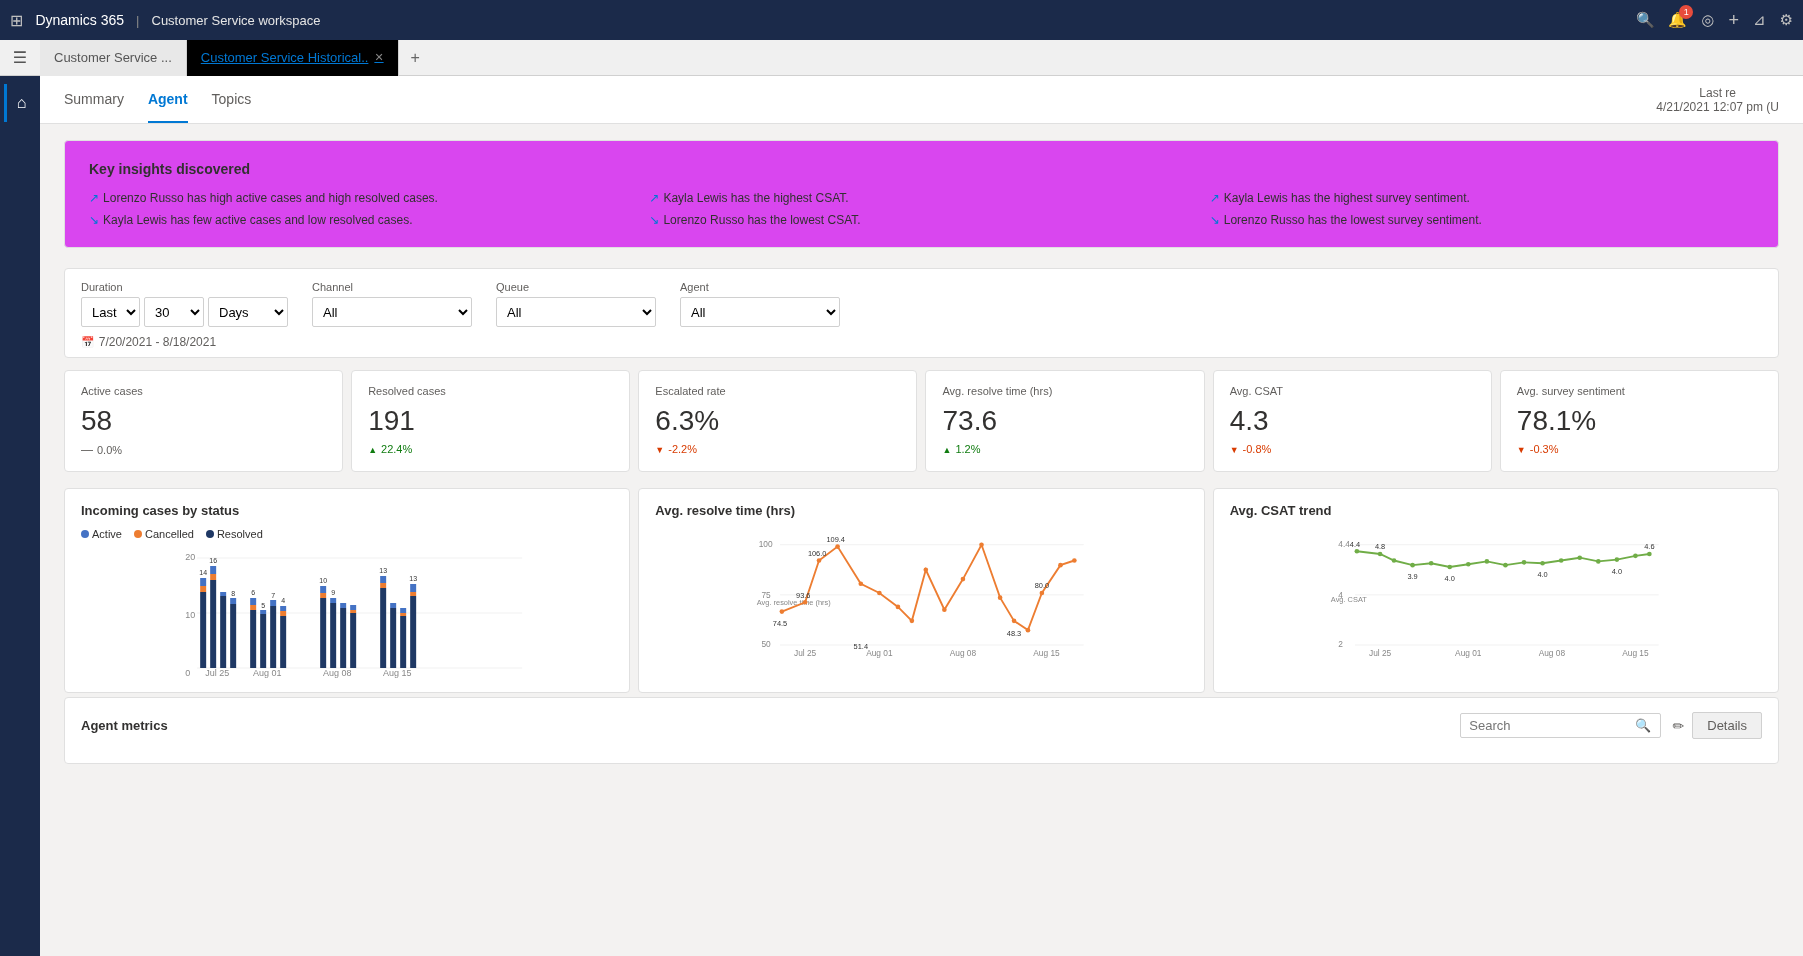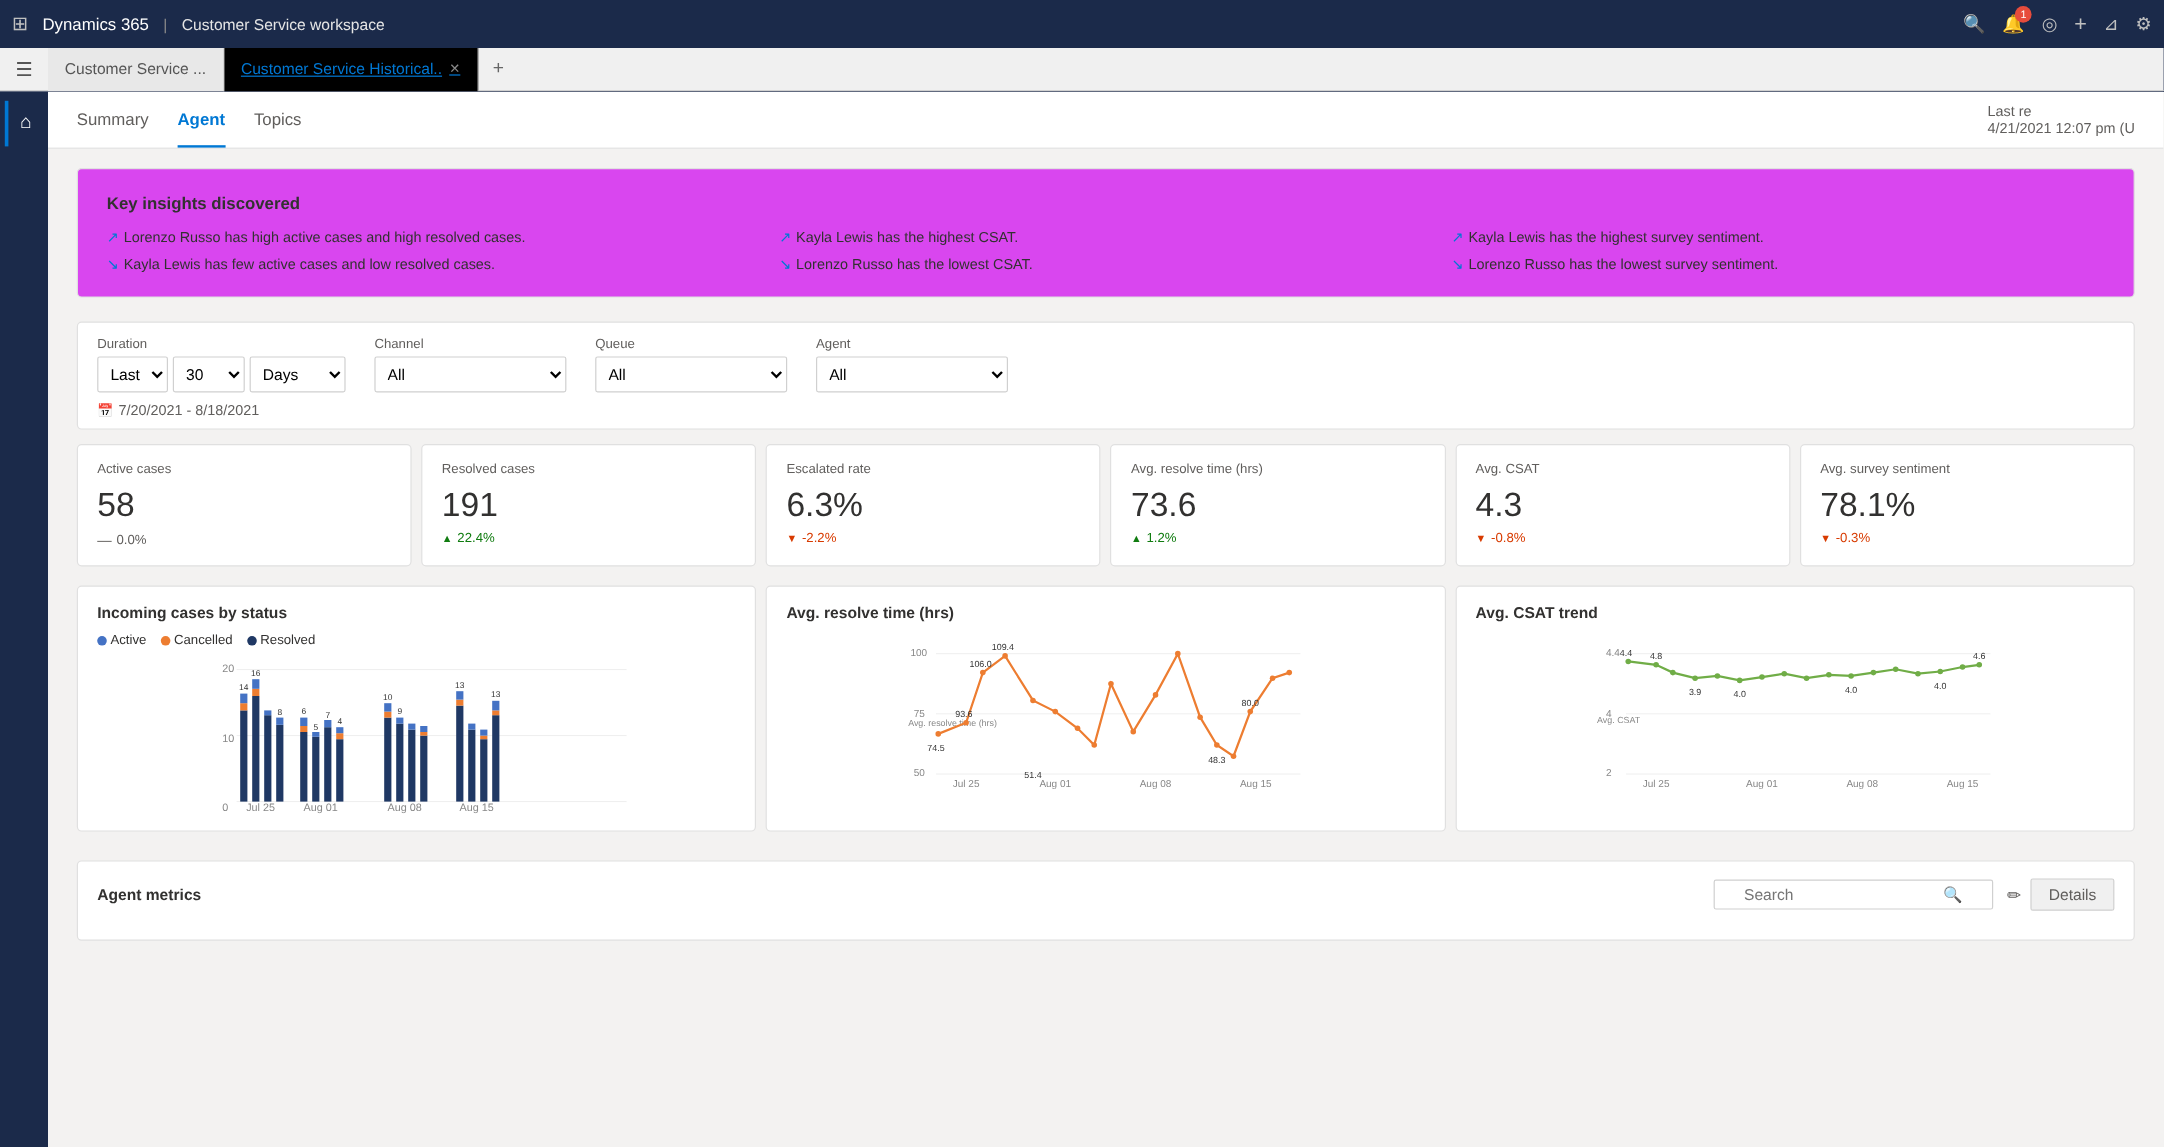--- a/index.html
+++ b/index.html
@@ -81,20 +81,21 @@
     }
 
     
     .page-header {
       background: white;
       border-bottom: 1px solid #e0e0e0;
       padding: 0 24px;
       display: flex;
       align-items: center;
       height: 48px;
+      text-align: center;
     }
     .page-nav-tabs { display: flex; align-items: center; gap: 24px; }
     .page-nav-tab { font-size: 14px; color: #605e5c; cursor: pointer; padding: 14px 0; border-bottom: 2px solid transparent; }
     .page-nav-tab.active { color: #0078d4; border-bottom: 2px solid #0078d4; font-weight: 600; }
     .page-timestamp { margin-left: auto; font-size: 12px; color: #605e5c; }
 
     
     .content-area { padding: 16px 24px; }
 
     
@@ -134,21 +135,21 @@
     .kpi-value { font-size: 28px; font-weight: 300; color: #323130; margin-bottom: 6px; }
     .kpi-trend { font-size: 11px; display: flex; align-items: center; gap: 4px; }
     .trend-up { color: #107c10; }
     .trend-down { color: #d83b01; }
     .trend-neutral { color: #605e5c; }
     .trend-icon-up::before { content: '▲'; font-size: 9px; }
     .trend-icon-down::before { content: '▼'; font-size: 9px; }
     .trend-icon-neutral::before { content: '—'; font-size: 12px; }
 
     
-    .chart-row { display: grid; grid-template-columns: 1fr 1fr 1fr; gap: 8px; margin-bottom: 24px; }
+    .chart-row { display: grid; grid-template-columns: 1fr 1fr 1fr; gap: 8px; margin-bottom: 4px; }
     .chart-card {
       background: white;
       border: 1px solid #e0e0e0;
       border-radius: 4px;
       padding: 14px 16px;
     }
     .chart-title { font-size: 13px; font-weight: 600; margin-bottom: 10px; }
     .chart-legend { display: flex; gap: 12px; margin-bottom: 8px; font-size: 11px; }
     .legend-dot { width: 8px; height: 8px; border-radius: 50%; display: inline-block; margin-right: 3px; }
     .legend-item { display: flex; align-items: center; }
@@ -168,21 +169,21 @@
       border-radius: 4px;
       padding: 14px 16px;
     }
     .agent-metrics-header { display: flex; align-items: center; justify-content: space-between; margin-bottom: 10px; }
     .agent-metrics-title { font-size: 13px; font-weight: 600; }
     .search-box {
       display: flex;
       align-items: center;
       border: 1px solid #d0d0d0;
       border-radius: 2px;
-      padding: 4px 24px;
+      padding: 4px 8px;
       gap: 6px;
     }
     .search-input { border: none; outline: none; font-size: 13px; width: 160px; }
     .details-btn {
       border: 1px solid #d0d0d0;
       background: #f0f0f0;
       border-radius: 2px;
       padding: 5px 14px;
       font-size: 13px;
       cursor: pointer;

